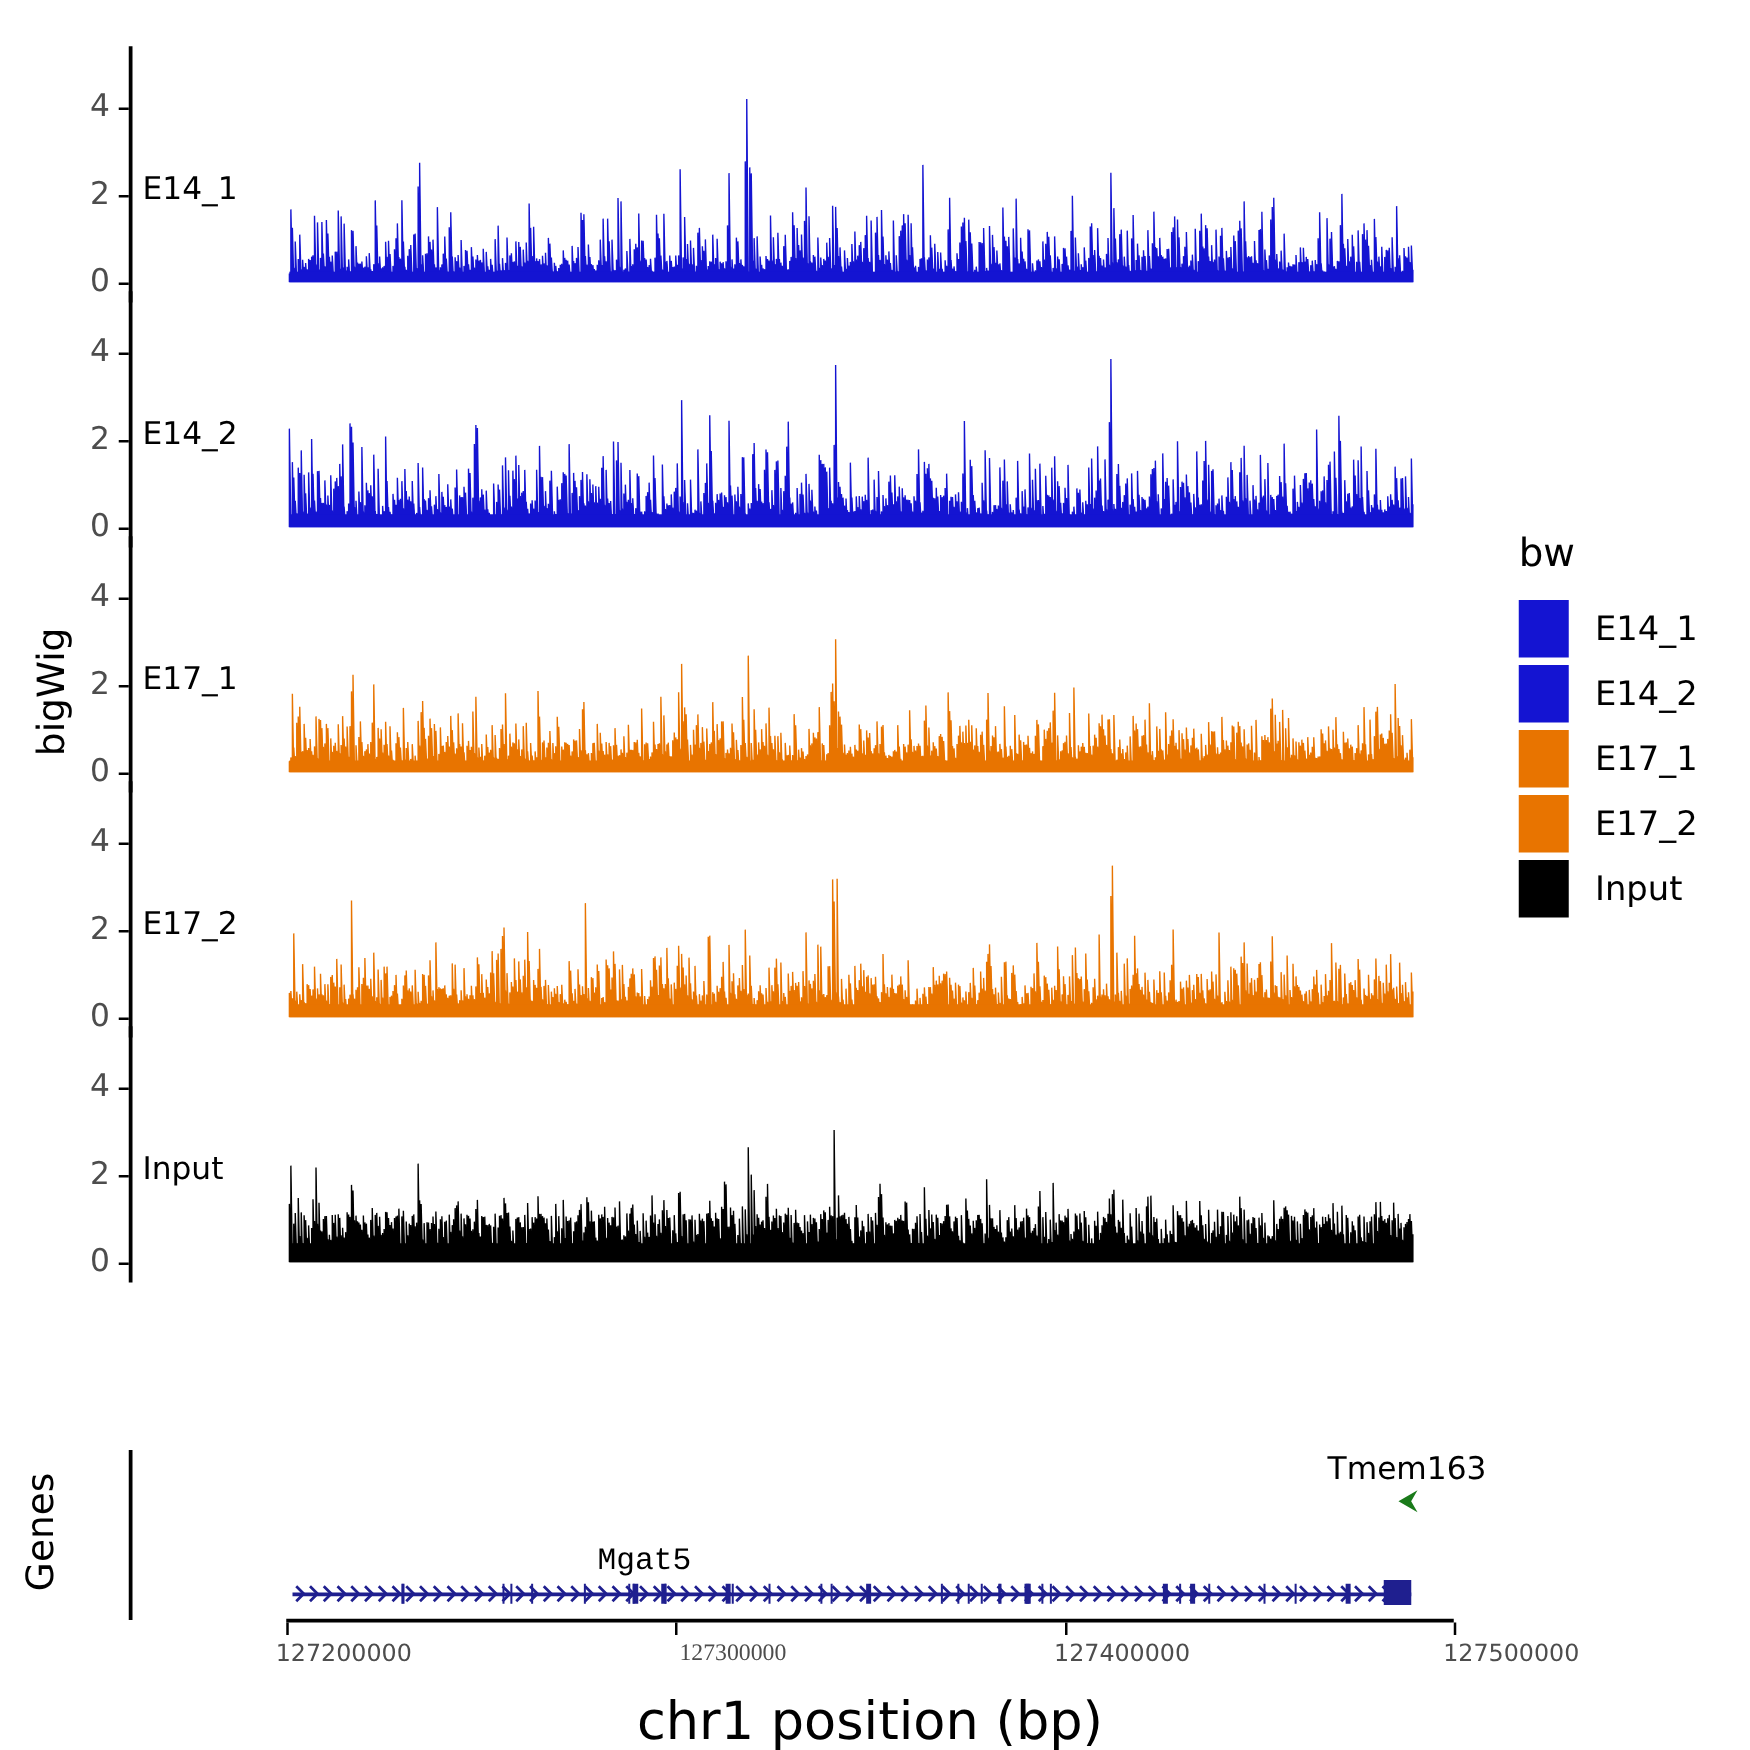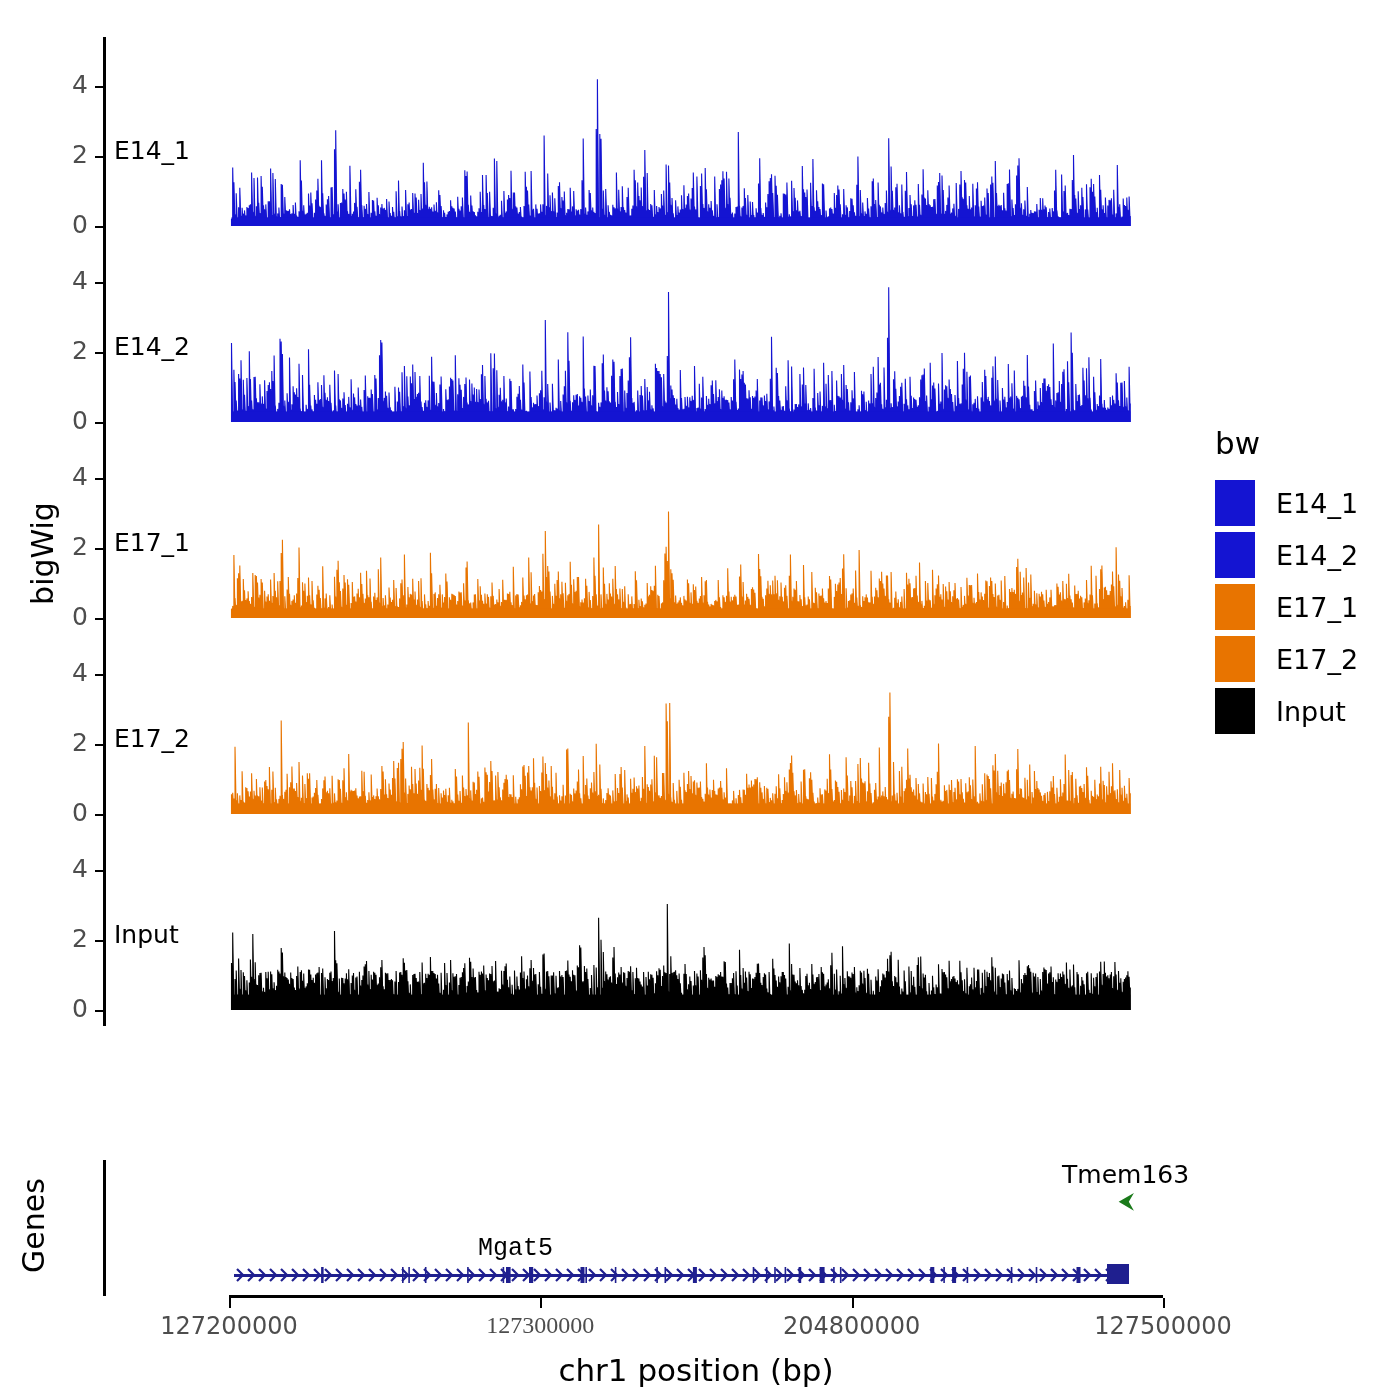--- a/index.html
+++ b/index.html
@@ -21,24 +21,24 @@
   .ticklblwrap{position:absolute;left:0;width:88px;text-align:right;}
 
   .tracklabel{position:absolute;font-size:25px;color:#000;white-space:nowrap;}
 
   .plotarea{position:absolute;left:229px;width:934px;overflow:hidden;}
 
   
   .gaxis{position:absolute;left:103px;top:1160px;width:3px;height:136px;background:#000;}
   .xaxis-line{position:absolute;left:229px;top:1295px;width:934px;height:3px;background:#000;}
   .xtick{position:absolute;top:1298px;width:2px;height:10px;background:#000;}
-  .xticklbl{position:absolute;top:1312px;font-size:24px;color:#4d4d4d;
-            transform:translateX(-50%);white-space:nowrap;}
+  .xticklbl{position:absolute;top:1312px;font-size:19px;color:#4d4d4d;
+            transform:translateX(-50%);white-space:nowrap;margin-left:46px;}
   .xaxis-title{position:absolute;top:1352px;left:229px;width:934px;text-align:center;
-               font-size:31px;color:#000;}
+               font-size:42px;color:#000;}
 
   .gene-row{position:absolute;height:26px;}
   .gene-line{position:absolute;top:12px;height:3px;background:#1f1f8f;}
   .gene-arrows{position:absolute;top:4px;height:18px;overflow:hidden;}
   .gene-exon{position:absolute;background:#1f1f8f;}
   .gene-name{position:absolute;font-size:25px;color:#000;white-space:nowrap;
              transform:translateX(-50%);}
   .gene-green{position:absolute;color:#1a7a1a;font-size:22px;line-height:1;
               transform:translateX(-50%);}
 
@@ -271,21 +271,21 @@
       <div class="gene-name" style="left: 1125.64px; top: 1160px;">Tmem163</div>
     </div>
 
   <div class="xaxis-line"></div>
   <div id="xticks">
       <div class="xtick" style="left: 229px;"></div>
       <div class="xticklbl" style="left: 229px;">127200000</div>
       <div class="xtick" style="left: 540.333px;"></div>
       <div class="xticklbl" style="left: 540.333px; font-family: Liberation Serif, serif;">127300000</div>
       <div class="xtick" style="left: 851.667px;"></div>
-      <div class="xticklbl" style="left: 851.667px;">204800000</div>
+      <div class="xticklbl" style="left: 851.667px;">127400000</div>
       <div class="xtick" style="left: 1163px;"></div>
       <div class="xticklbl" style="left: 1163px;">127500000</div>
     </div>
   <div class="xaxis-title">chr1 position (bp)</div>
 
   <div class="legend">
     <div class="legend-title">bw</div>
     <div class="legend-items" id="legend-items">
         <div class="legend-row">
           <div class="legend-key" style="background: rgb(20, 20, 210);"></div>

